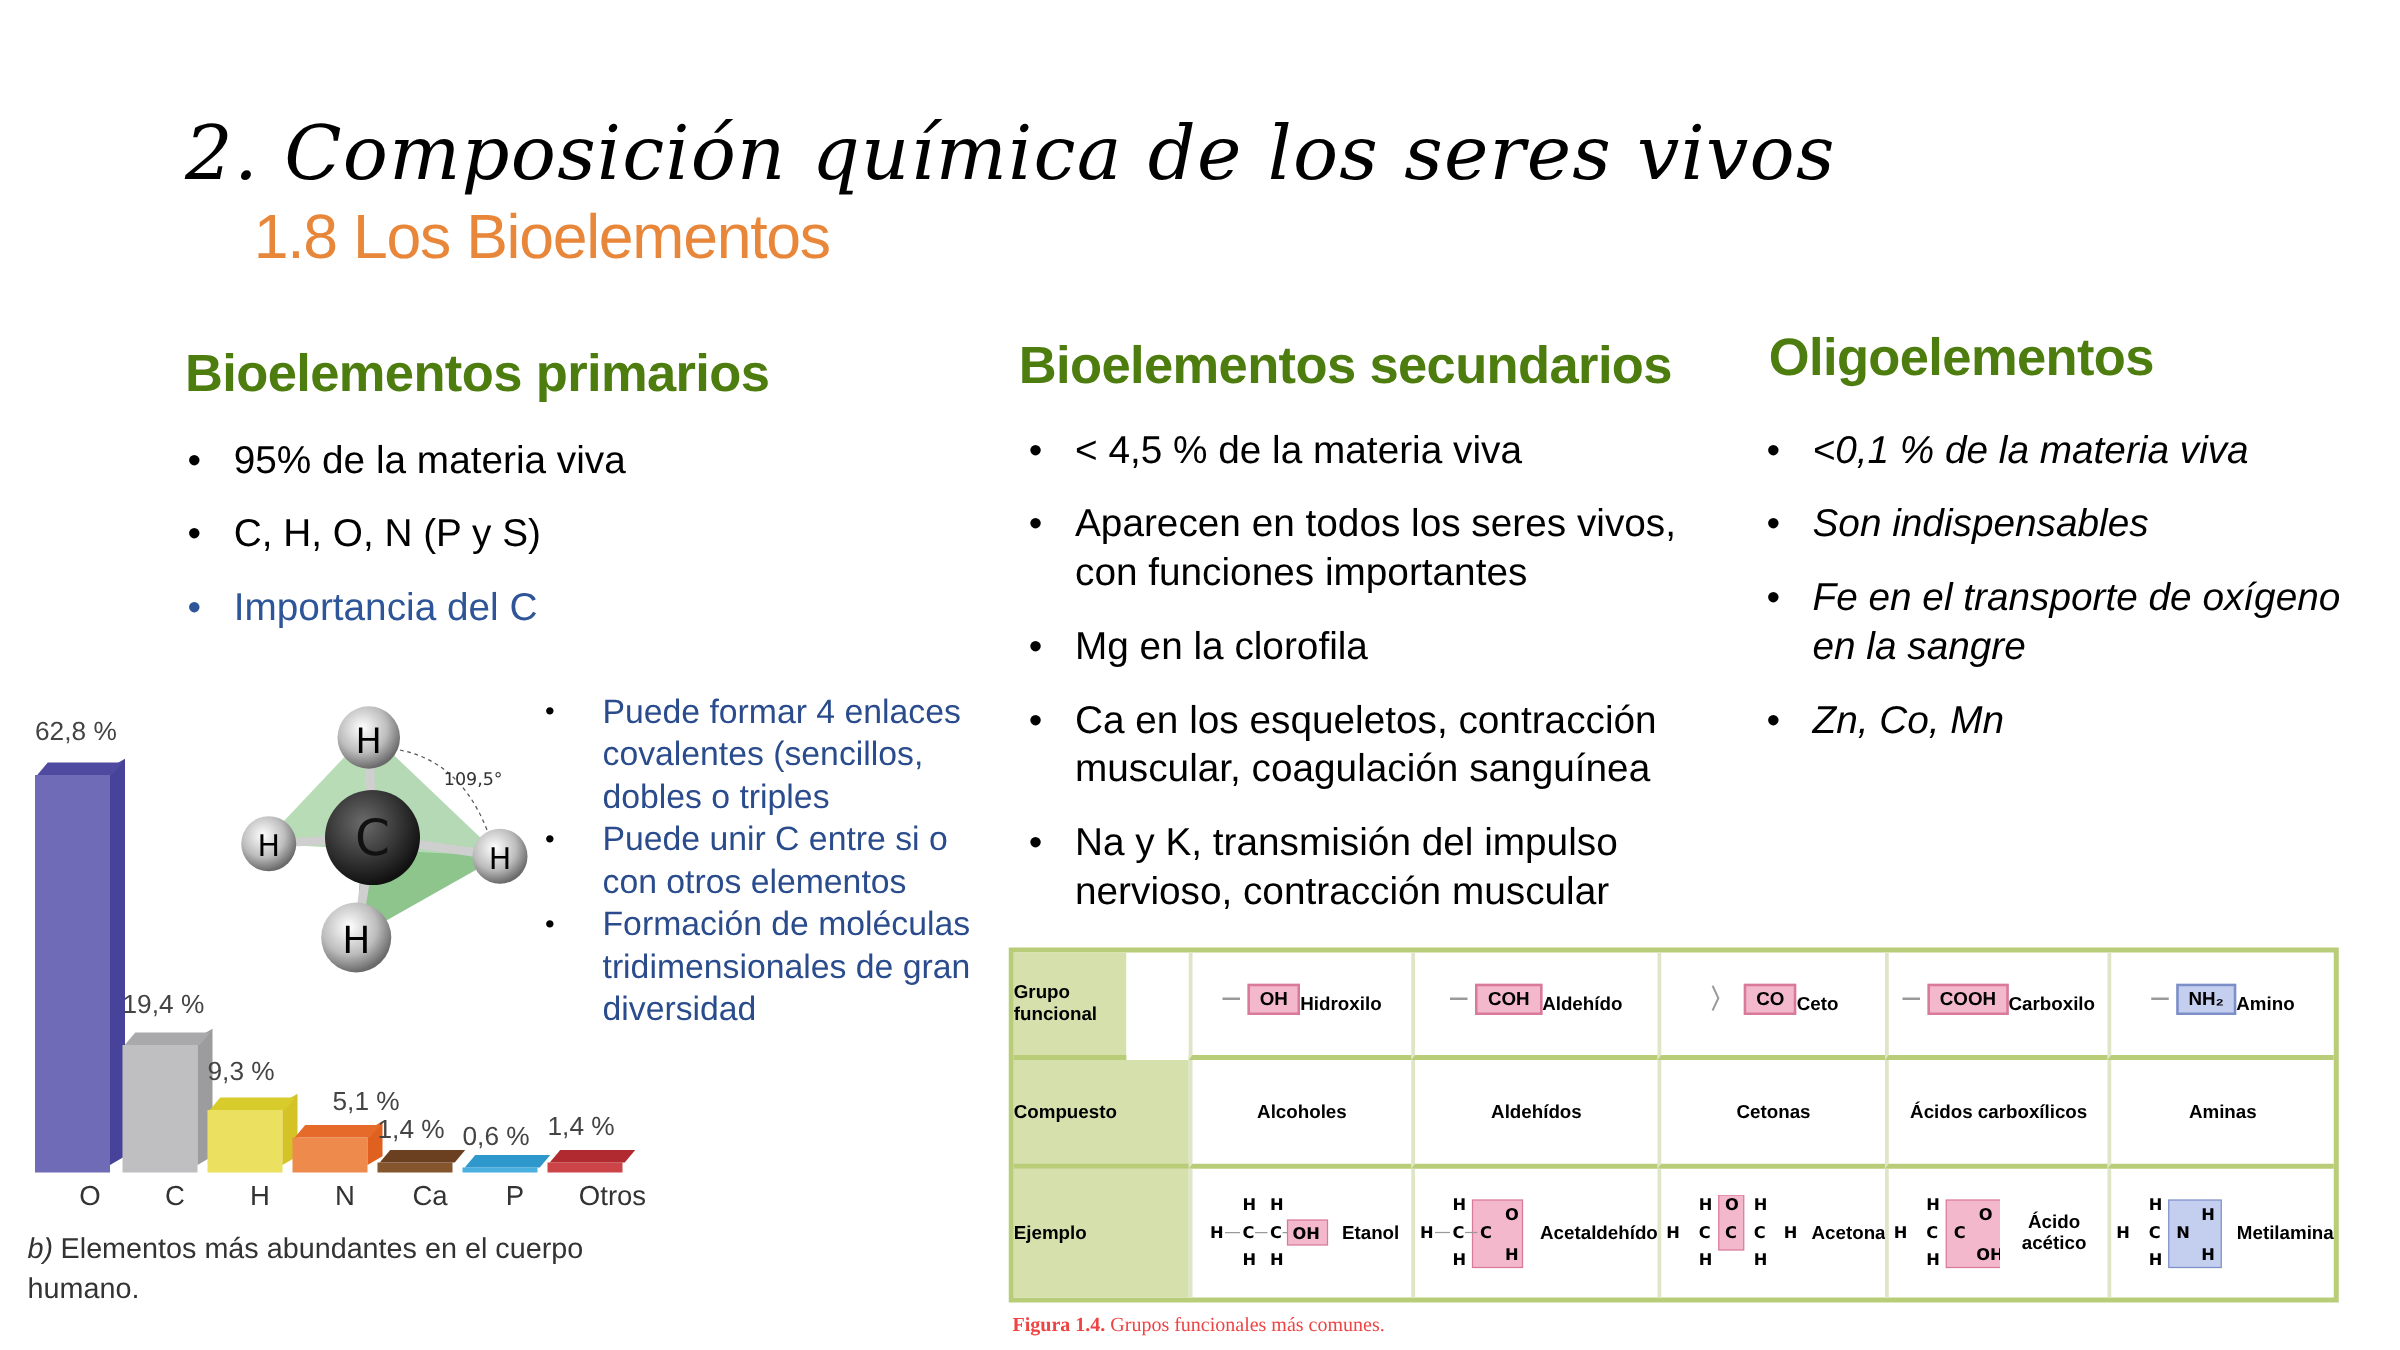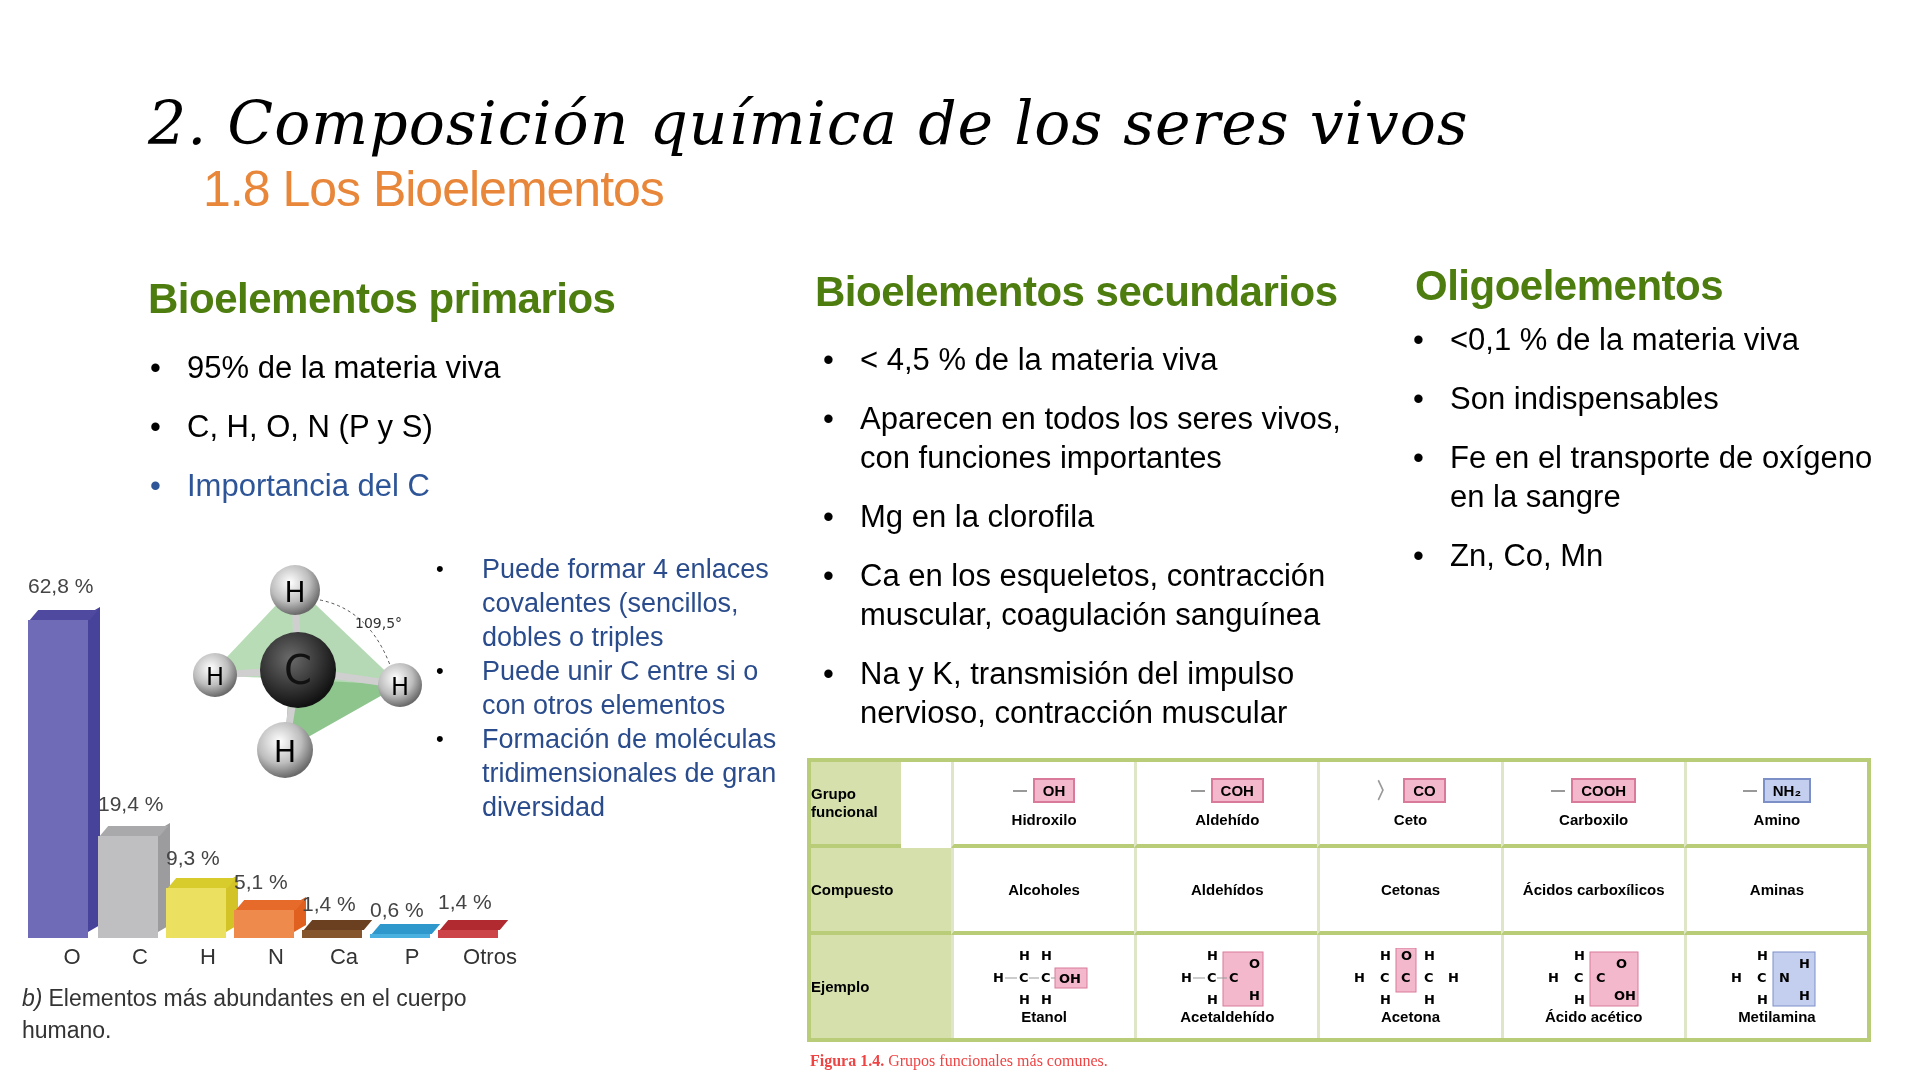--- a/index.html
+++ b/index.html
@@ -21,21 +21,21 @@
   .bar .face{position:absolute;left:0;bottom:0;width:100%;}
   .bar .side{position:absolute;right:-12px;bottom:6px;width:12px;transform:skewY(-30deg);transform-origin:bottom left;}
   .bar .top{position:absolute;left:6px;height:10px;width:100%;transform:skewX(-40deg);}
   .bar .val{position:absolute;left:0;white-space:nowrap;font-size:21px;color:#444;}
   .cat{position:absolute;bottom:0;width:60px;text-align:center;font-size:22px;color:#333;}
   .caption-b{left:22px;top:982px;font-size:23px;color:#333;line-height:32px;width:500px;}
   .caption-b i{font-style:italic;margin-right:6px;}
   
   .tbl{left:807px;top:758px;width:1064px;height:284px;border:4px solid #b9cc78;box-sizing:border-box;display:grid;grid-template-columns:140px 1fr 1fr 1fr 1fr 1fr;grid-template-rows:1fr 1fr 1.2fr;background:#fff;}
   .tbl .hd{background:#d5e0ac;display:flex;align-items:center;font-weight:bold;font-size:15px;font-family:"Liberation Sans Narrow","Liberation Sans",sans-serif;border-bottom:4px solid #b9cc78;}
-  .tbl .cell{border-left:3px solid #dfe6c7;border-bottom:4px solid #b9cc78;display:flex;flex-direction:column;align-items:center;justify-content:center;font-size:15px;font-weight:bold;}
+  .tbl .cell{border-left:3px solid #dfe6c7;border-bottom:4px solid #b9cc78;display:flex;flex-direction:row;align-items:center;justify-content:center;font-size:15px;font-weight:bold;}
   .tbl .last{border-bottom:none;}
   .fg{display:flex;align-items:center;gap:6px;margin-bottom:8px;}
   .dash{width:14px;height:2px;background:#999;}
   .pink{background:#f3b8cb;border:2px solid #d97a9b;padding:2px 8px;font-size:15px;}
   .lblue{background:#c4cff0;border:2px solid #7d8fc7;padding:2px 8px;font-size:15px;}
   .fname{font-size:15px;font-weight:bold;text-align:center;}
   .fig-cap{left:810px;top:1052px;font-family:"Liberation Serif",serif;font-size:16px;color:#ef4444;}
   .fig-cap b{margin-right:4px;}
 </style>
 </head>
@@ -107,21 +107,21 @@
   <div class="bar" style="left:146px;height:50px;">
     <div class="face" style="height:100%;background:#ece061;"></div>
     <div class="side" style="height:100%;background:#d4c326;"></div>
     <div class="top" style="top:-10px;background:#d8cc2c;"></div>
     <div class="val" style="top:-42px;">9,3 %</div>
   </div>
   <div class="bar" style="left:214px;height:28px;">
     <div class="face" style="height:100%;background:#ee8a4c;"></div>
     <div class="side" style="height:100%;background:#e0601f;"></div>
     <div class="top" style="top:-10px;background:#e66a2a;"></div>
-    <div class="val" style="top:-40px;">5,1 %</div>
+    <div class="val" style="top:-40px;margin-left:32px;">5,1 %</div>
   </div>
   <div class="bar" style="left:282px;height:8px;">
     <div class="face" style="height:100%;background:#85552e;"></div>
     <div class="top" style="top:-10px;background:#6b4020;"></div>
     <div class="val" style="top:-38px;">1,4 %</div>
   </div>
   <div class="bar" style="left:350px;height:4px;">
     <div class="face" style="height:100%;background:#4ab0e0;"></div>
     <div class="top" style="top:-10px;background:#2e98cc;"></div>
     <div class="val" style="top:-36px;">0,6 %</div>
@@ -146,21 +146,21 @@
 <div class="abs heading" style="left:815px;top:268px;">Bioelementos secundarios</div>
 <ul class="abs bl" style="left:823px;top:340px;width:560px;">
   <li>&lt; 4,5 % de la materia viva</li>
   <li>Aparecen en todos los seres vivos, con funciones importantes</li>
   <li>Mg en la clorofila</li>
   <li>Ca en los esqueletos, contracción muscular, coagulación sanguínea</li>
   <li>Na y K, transmisión del impulso nervioso, contracción muscular</li>
 </ul>
 
 <div class="abs heading" style="left:1415px;top:262px;">Oligoelementos</div>
-<ul class="abs bl" style="left:1413px;top:320px;width:500px;">
+<ul class="abs bl" style="left:1413px;top:340px;width:500px;font-style:italic;">
   <li>&lt;0,1 % de la materia viva</li>
   <li>Son indispensables</li>
   <li>Fe en el transporte de oxígeno en la sangre</li>
   <li>Zn, Co, Mn</li>
 </ul>
 
 <div class="abs tbl">
 
   <div class="hd" style="width:90px;line-height:18px;">Grupo funcional</div>
   <div class="cell">

